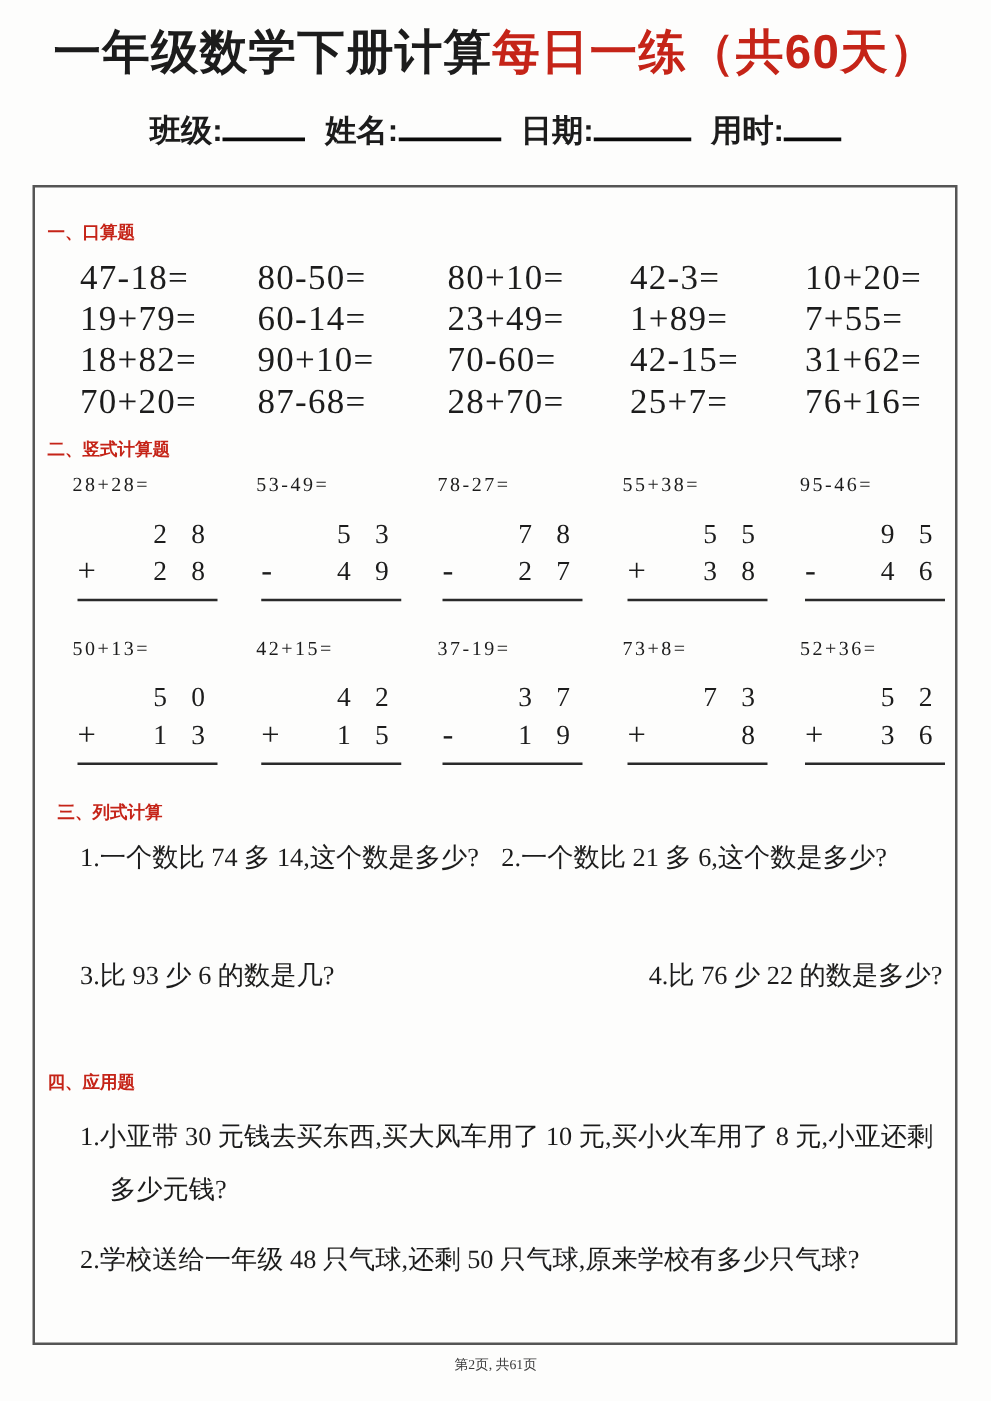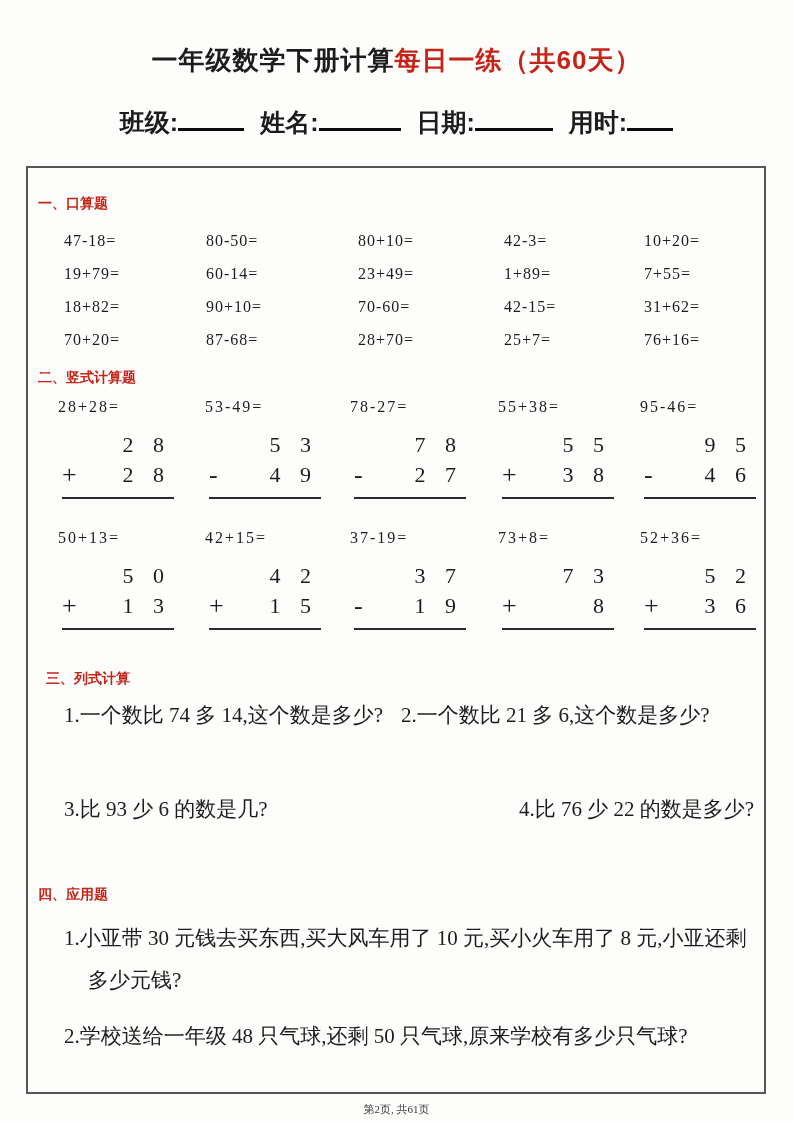--- a/index.html
+++ b/index.html
@@ -8,24 +8,24 @@
     position:relative;
     width:793px;height:1121px;
     background:#fdfdfc;
     overflow:hidden;
     color:#1c1c1c;
     font-family:"Liberation Serif", serif;
   }
   
   .page-title{
     margin:0;
-    padding-top:36px;
+    padding-top:18px;
     text-align:center;
     font-family:"Liberation Sans", sans-serif;
-    font-size:26px;
+    font-size:38px;
     line-height:48px;
     font-weight:bold;
     letter-spacing:1px;
     white-space:nowrap;
   }
   .title-red{color:#c52418;}
   
   .form-line{
     margin-top:22px;
     height:32px;
@@ -64,32 +64,32 @@
   }
   .h-oral{margin:10px 0 8px 0;}
   .h-vert{margin:8px 0 4px 0;}
   .h-eq{margin:0 0 10px 8px;}
   .h-word{margin:0 0 10px 0;}
   
   .oral-grid{
     display:grid;
     grid-template-columns:142px 152px 146px 140px auto;
     padding-left:26px;
-    font-size:16px;
+    font-size:28px;
     line-height:33px;
     letter-spacing:1px;
   }
   
   .v-grid{
     display:grid;
     grid-template-columns:147px 145px 148px 142px auto;
     padding-left:20px;
   }
   .vrow1{margin-bottom:26px;}
-  .vrow2{margin-bottom:35px;}
+  .vrow2{margin-bottom:24px;}
   .v-expr{
     font-size:16px;
     line-height:26px;
     letter-spacing:2px;
     white-space:nowrap;
   }
   .v-stack{
     width:112px;
     margin:10px 0 0 4px;
     border-bottom:2px solid #2a2a2a;

